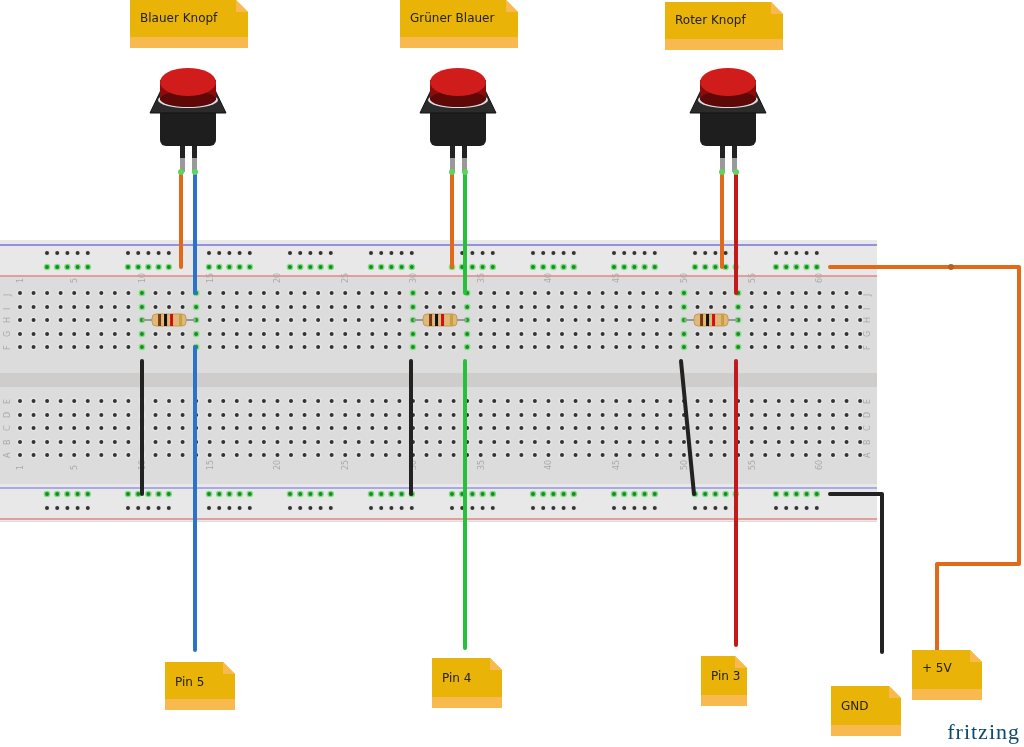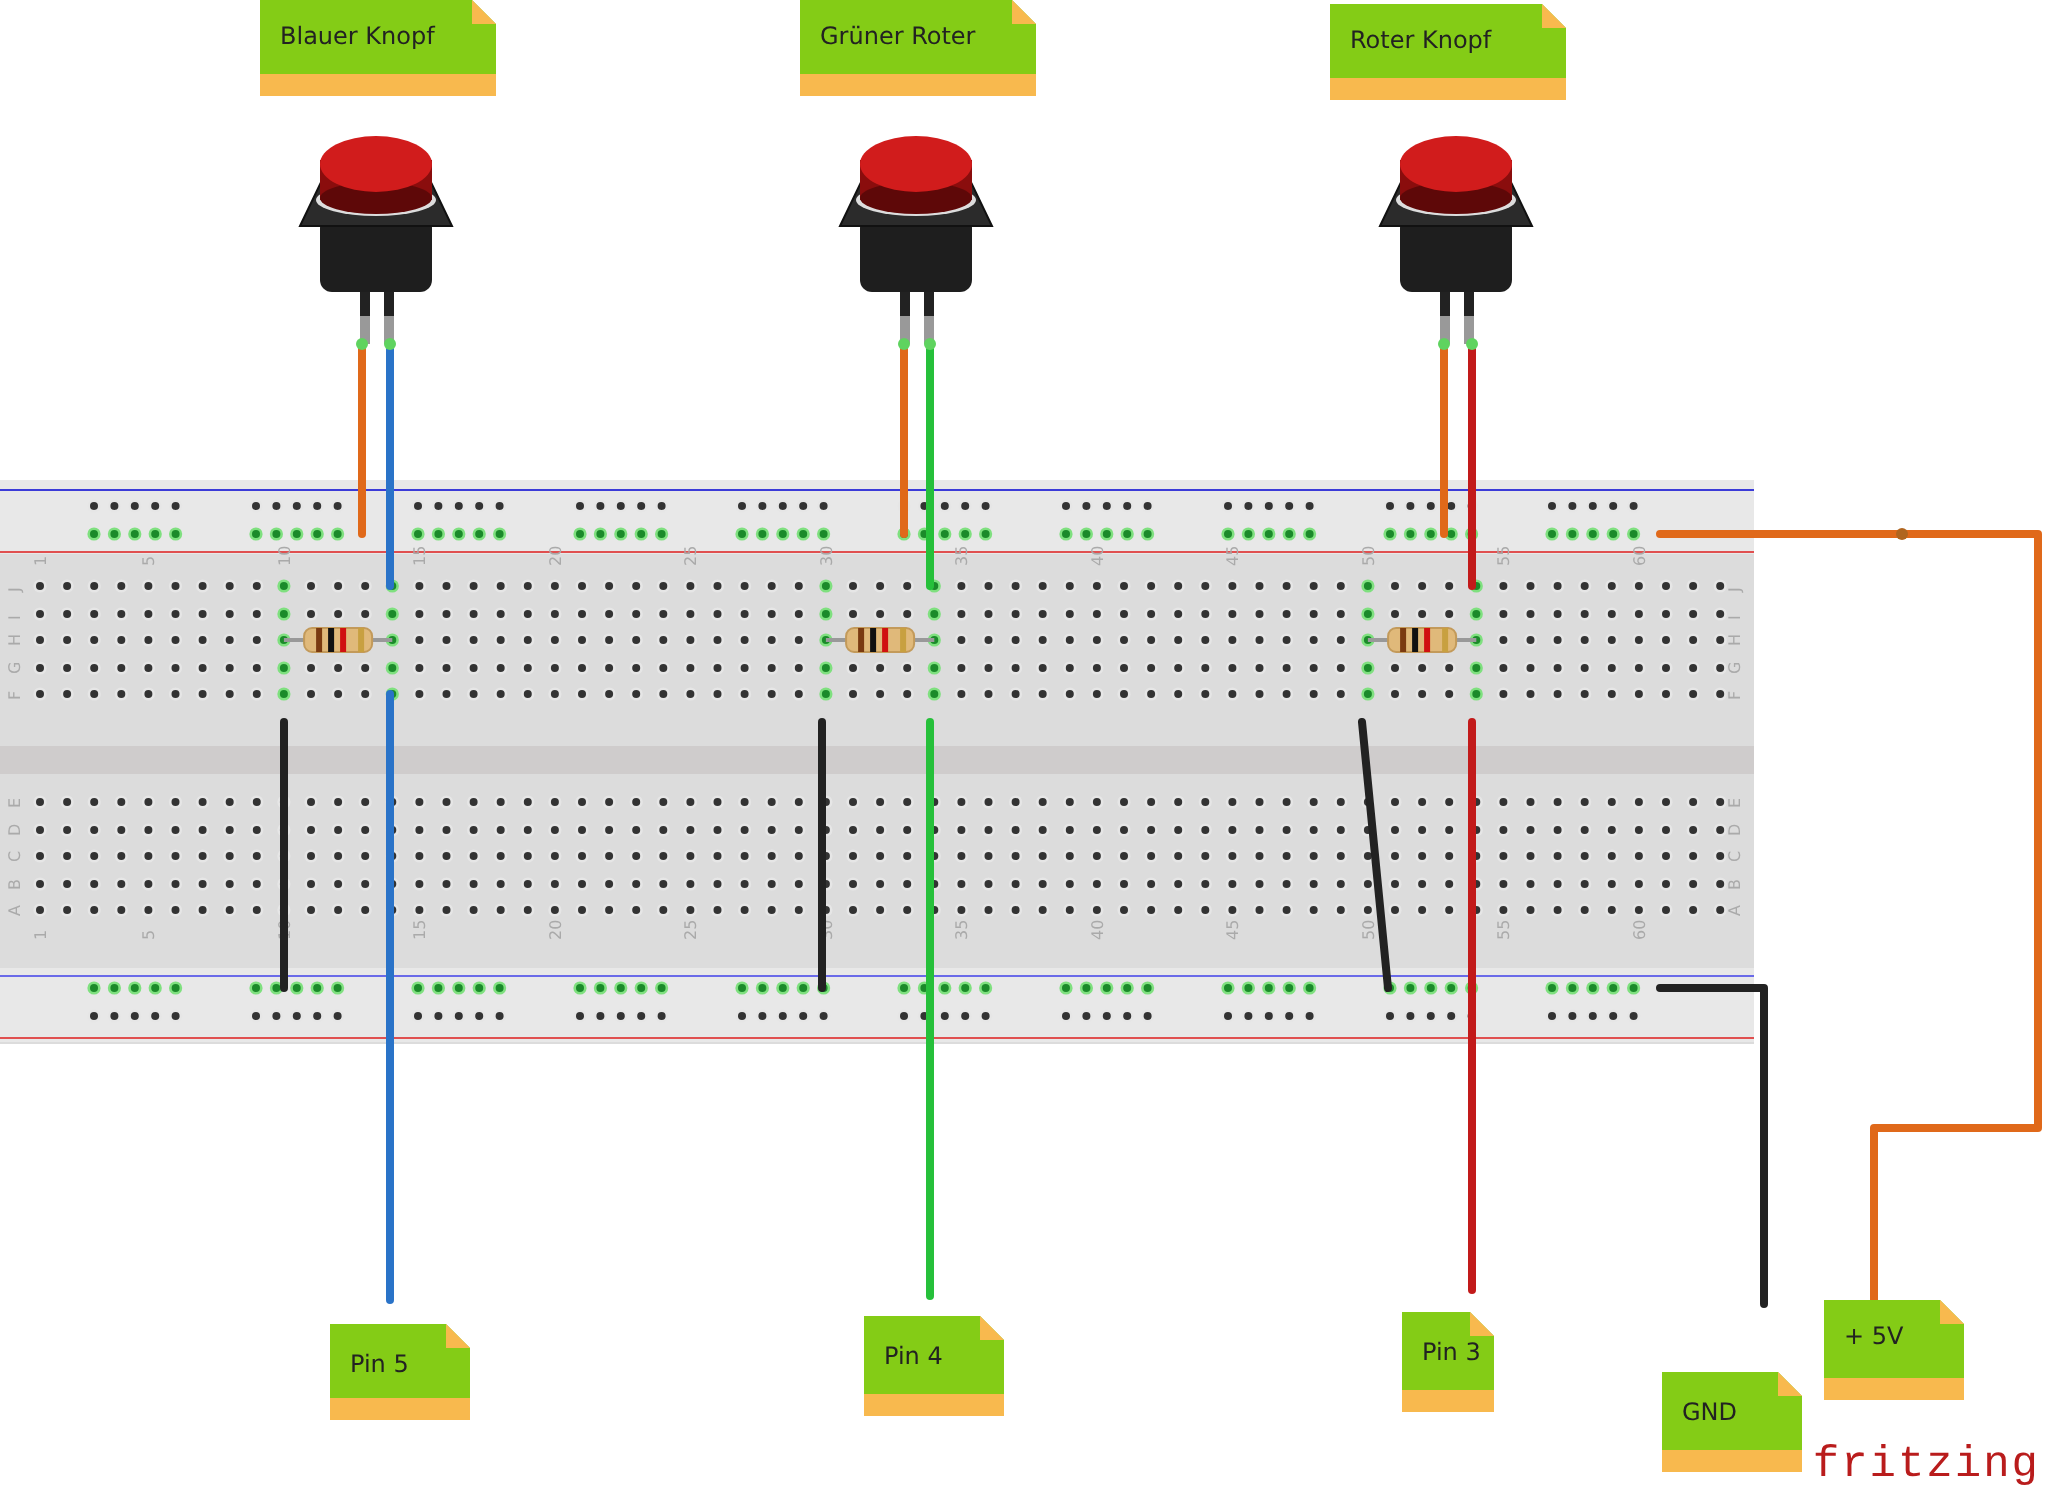--- a/index.html
+++ b/index.html
@@ -1,23 +1,23 @@
 <!DOCTYPE html>
 <html><head>
 <meta charset="utf-8">
 <style>
   html,body{margin:0;padding:0;background:#fff;}
   body{width:1024px;height:747px;position:relative;overflow:hidden;font-family:"DejaVu Sans",sans-serif;}
   svg#board{position:absolute;left:0;top:0;}
-  .note{position:absolute;background:#84cc16;box-sizing:border-box;}
+  .note{position:absolute;background:#eab308;box-sizing:border-box;}
   .note .fold{position:absolute;right:0;top:0;width:0;height:0;border-style:solid;border-width:0 12px 12px 0;border-color:transparent #fff transparent transparent;}
   .note .fold2{position:absolute;right:0;top:0;width:0;height:0;border-style:solid;border-width:12px 0 0 12px;border-color:transparent transparent transparent #f8b94e;}
   .note .bar{position:absolute;left:0;right:0;bottom:0;height:11px;background:#f8b94e;}
   .note .txt{position:absolute;left:10px;font-size:12px;color:#222;white-space:nowrap;}
-  .logo{position:absolute;right:4px;bottom:2px;font-family:Liberation Mono, monospace;font-size:22px;color:#b91c1c;letter-spacing:1px;}
+  .logo{position:absolute;right:4px;bottom:2px;font-family:Liberation Serif, serif;font-size:22px;color:#0c4a6e;letter-spacing:1px;}
 </style>
 </head>
 <body>
 
 <svg id="board" width="1024" height="747">
     <rect x="0" y="240" width="877" height="282" fill="#dcdcdc"></rect>
     <rect x="0" y="240" width="877" height="37" fill="#e8e8e8"></rect>
     <rect x="0" y="484" width="877" height="37" fill="#e8e8e8"></rect>
     <rect x="0" y="373" width="877" height="14" fill="#cfcccc"></rect>
     <line x1="0" y1="245" x2="877" y2="245" stroke="#3b3bd8" stroke-width="1"></line>
@@ -1809,21 +1809,21 @@
 
 <div class="note" style="left:130px;top:0;width:118px;height:48px;">
   <div class="fold"></div>
     <div class="fold2"></div>
   <span class="txt" style="top:11px">Blauer Knopf</span>
   <div class="bar"></div>
 </div>
 <div class="note" style="left:400px;top:0;width:118px;height:48px;">
   <div class="fold"></div>
     <div class="fold2"></div>
-  <span class="txt" style="top:11px">Grüner Roter</span>
+  <span class="txt" style="top:11px">Grüner Blauer</span>
   <div class="bar"></div>
 </div>
 <div class="note" style="left:665px;top:2px;width:118px;height:48px;text-align:right;">
   <div class="fold"></div>
     <div class="fold2"></div>
   <span class="txt" style="top:11px">Roter Knopf</span>
   <div class="bar"></div>
 </div>
 
 <div class="note" style="left:165px;top:662px;width:70px;height:48px;">

